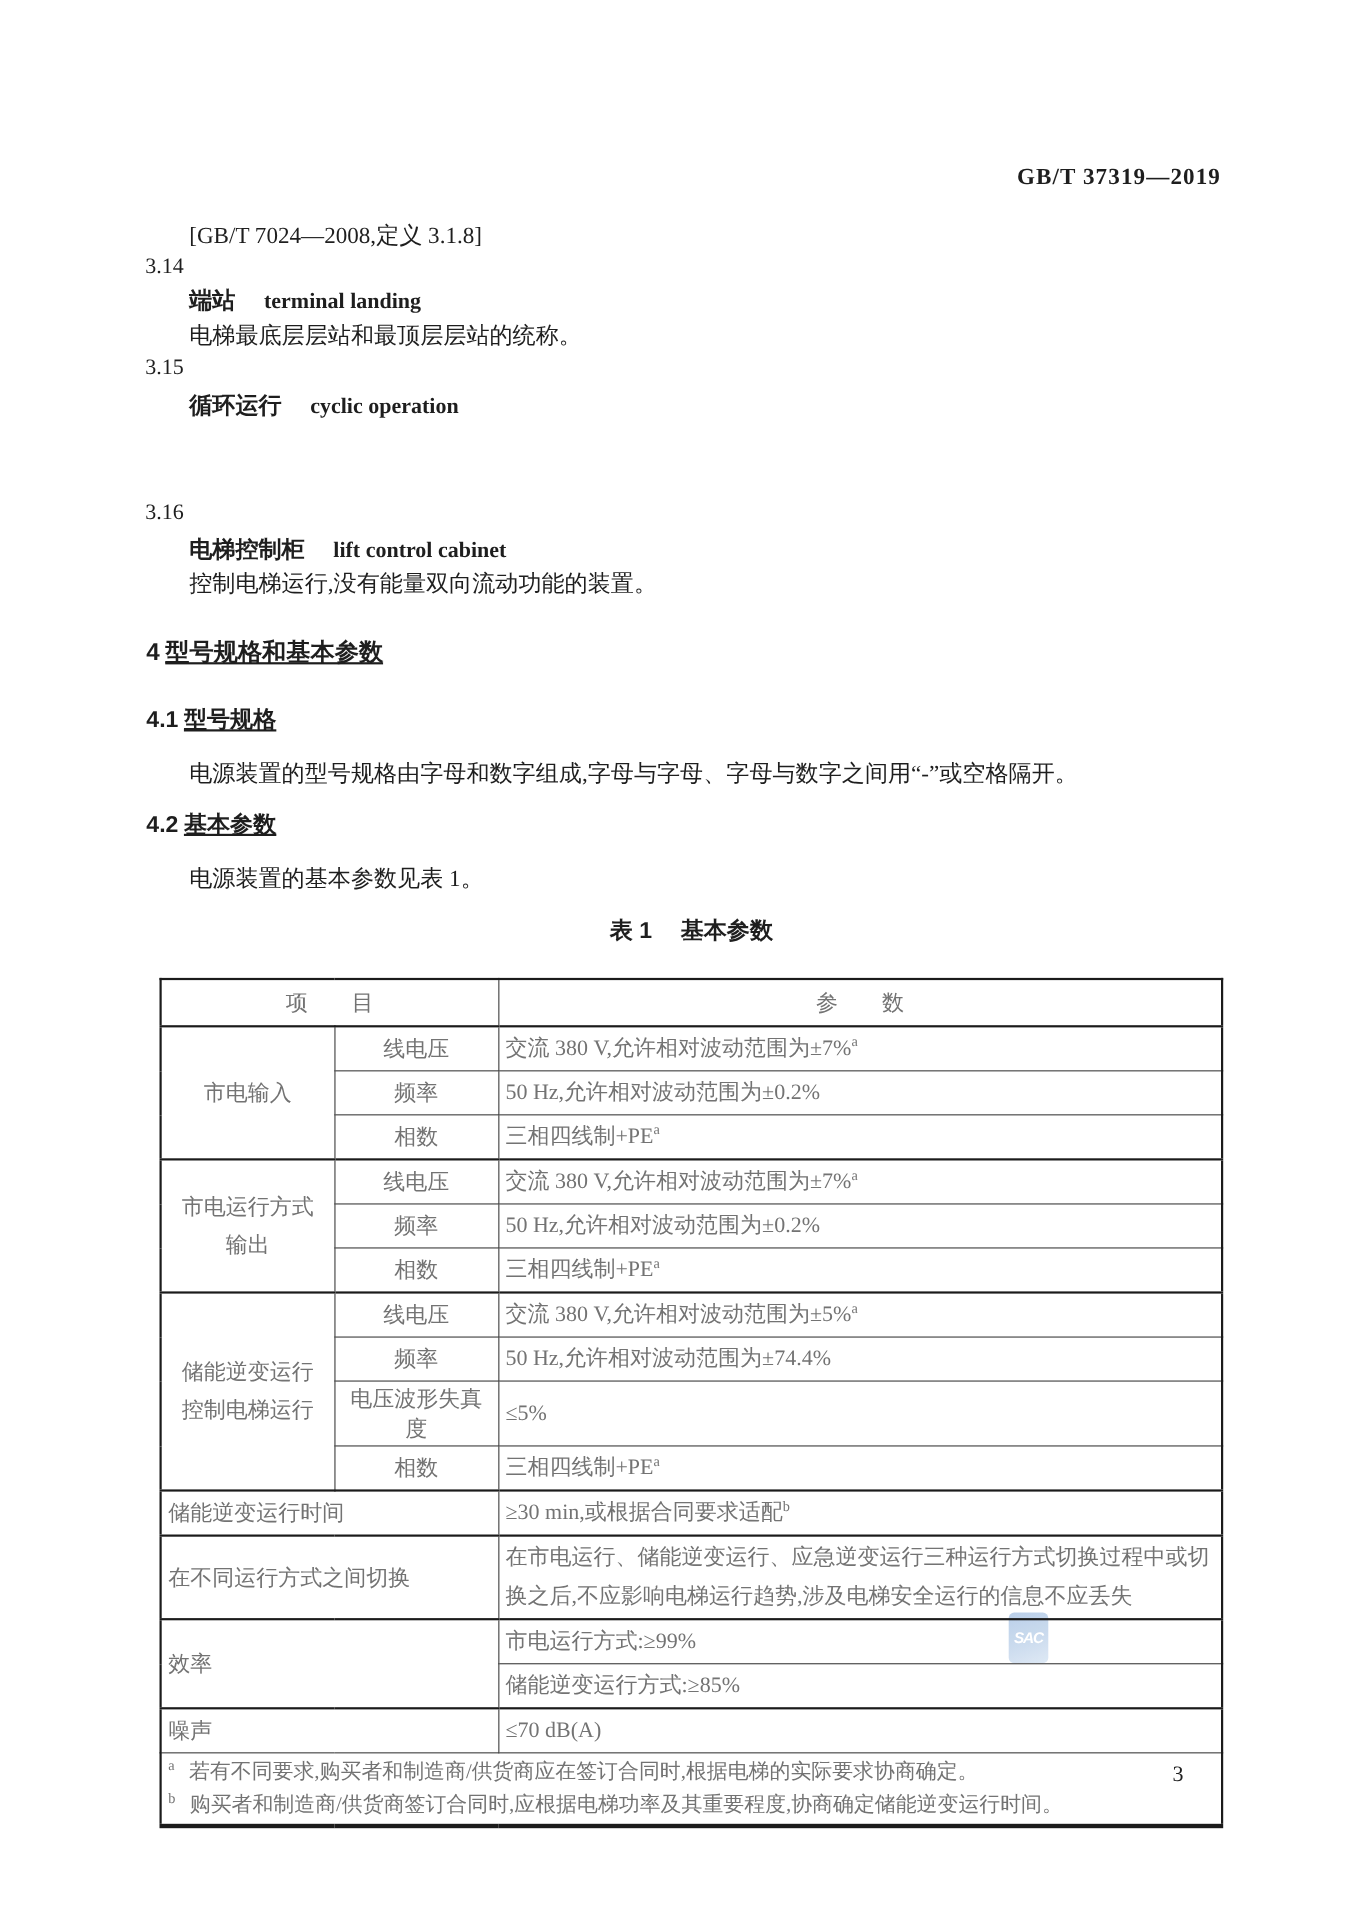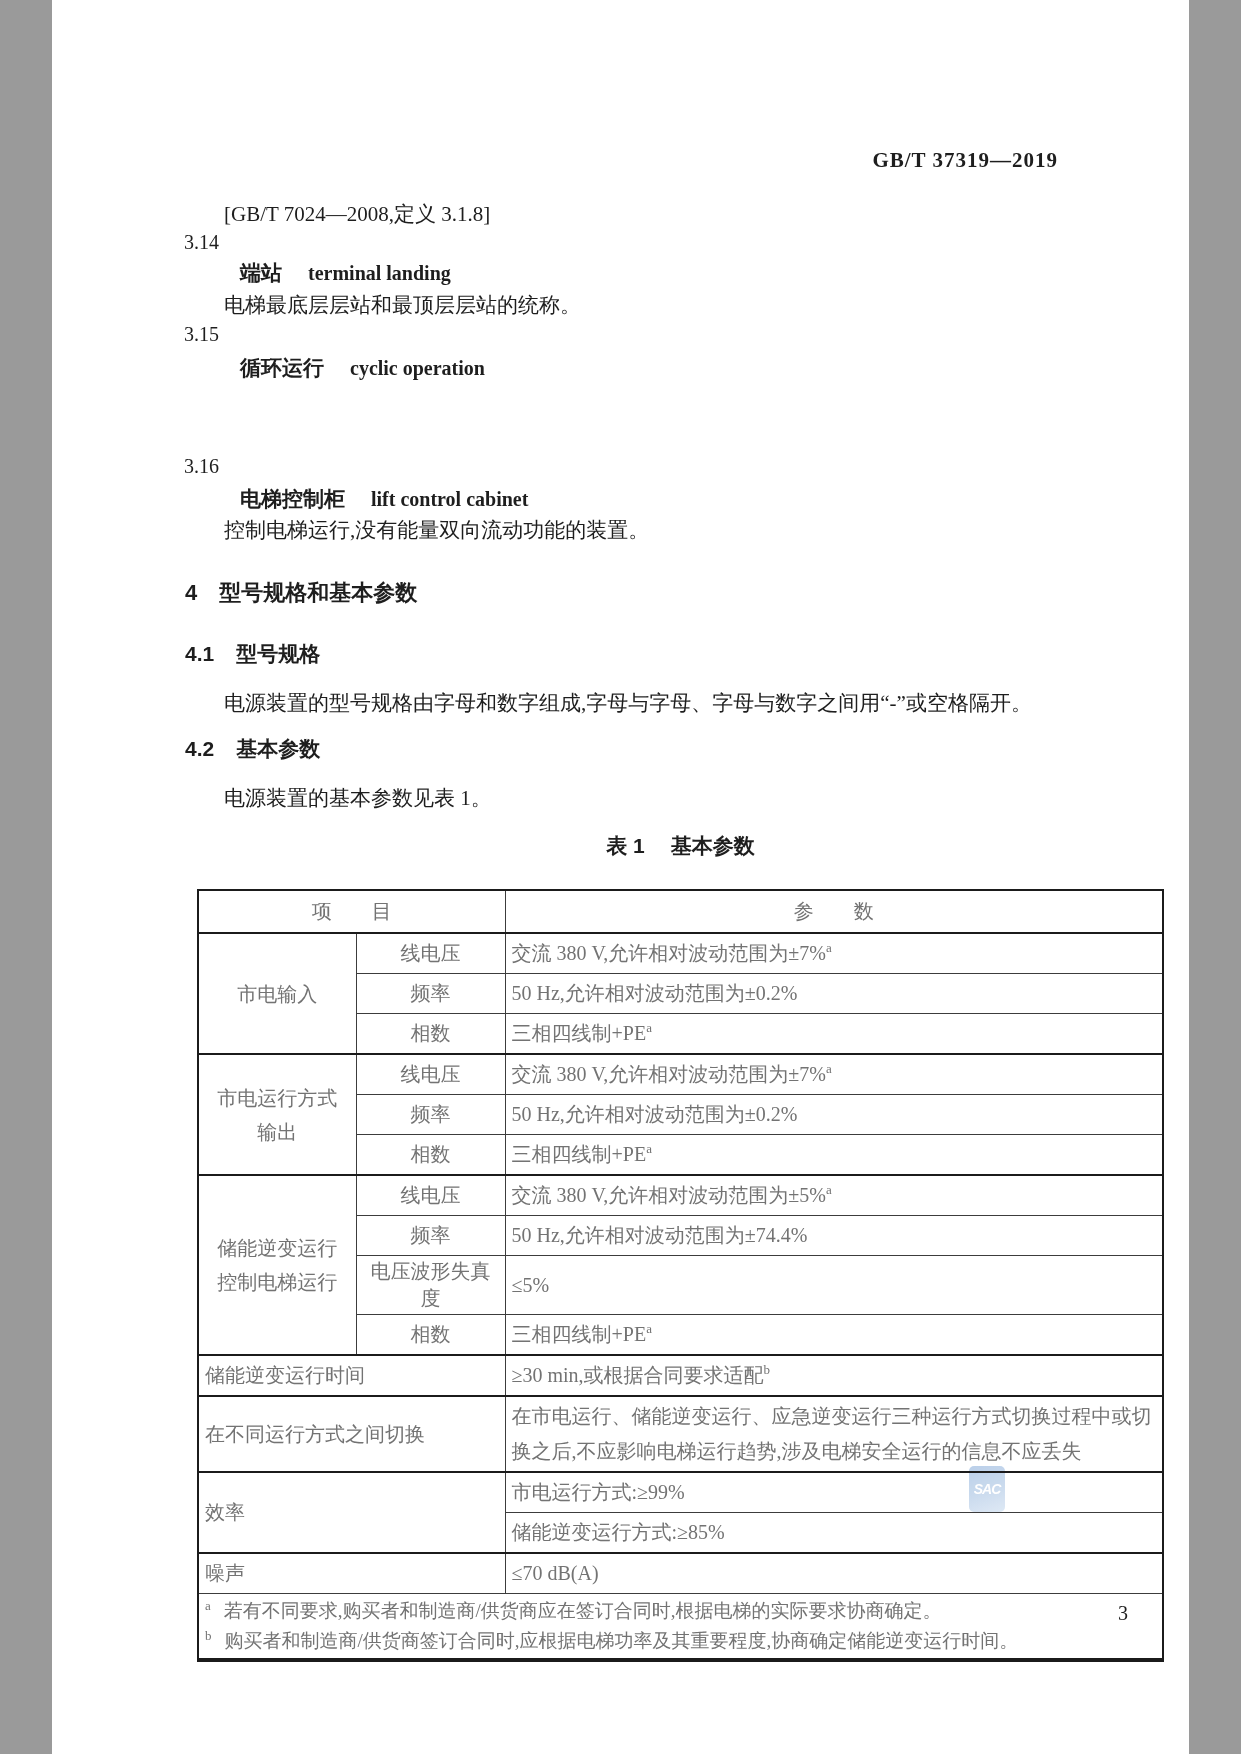--- a/index.html
+++ b/index.html
@@ -1,40 +1,40 @@
 <!DOCTYPE html>
 <html><head>
 <meta charset="utf-8">
 <style>
   html,body{margin:0;padding:0;background:#9a9a9a;}
   .page{
-    position:relative; width:1137px; height:1754px; margin:0 auto;
+    position:relative; width:1241px; height:1754px; margin:0 auto;
     background:#ffffff; color:#1e1e1e;
     font-family:"Liberation Serif","DejaVu Serif",serif;
     overflow:hidden;
   }
   .doc-code{
     position:absolute; top:148px; right:131px;
     font-size:21px; font-weight:bold; letter-spacing:1px;
   }
   .line{position:absolute; left:172px; font-size:21px; white-space:nowrap;}
   .clause-num{position:absolute; left:132px; font-size:20px;}
-  .term-head{position:absolute; left:188px; font-size:21px; white-space:nowrap;text-align:right;}
+  .term-head{position:absolute; left:172px; font-size:21px; white-space:nowrap;text-align:right;}
   .term-zh{font-family:"Liberation Sans","DejaVu Sans",sans-serif; font-weight:bold;}
   .term-en{font-family:"Liberation Serif","DejaVu Serif",serif; font-weight:bold; font-size:20px; margin-left:26px;}
   .def-wrap{
     position:absolute; left:133px; width:982px; font-size:21px;
     text-indent:2em; line-height:35px; text-align:justify; white-space:normal;
   }
   .sec-head{
     position:absolute; left:133px; font-size:22px; white-space:nowrap;
     font-family:"Liberation Sans","DejaVu Sans",sans-serif; font-weight:bold;
   }
   .sec-head.sub{font-size:21px;}
-  .sec-title{margin-left:22px;}
+  .sec-title{margin-left:5px;text-decoration:underline;}
   .tbl-caption{
     position:absolute; top:832px; left:145px; width:967px; text-align:center;
     font-family:"Liberation Sans","DejaVu Sans",sans-serif; font-weight:bold; font-size:21px;
   }
   .cap-title{margin-left:26px;}
 
   table.params{
     position:absolute; top:889px; left:145px; width:967px;
     border-collapse:collapse; table-layout:fixed;
     font-size:20px; color:#737373;

